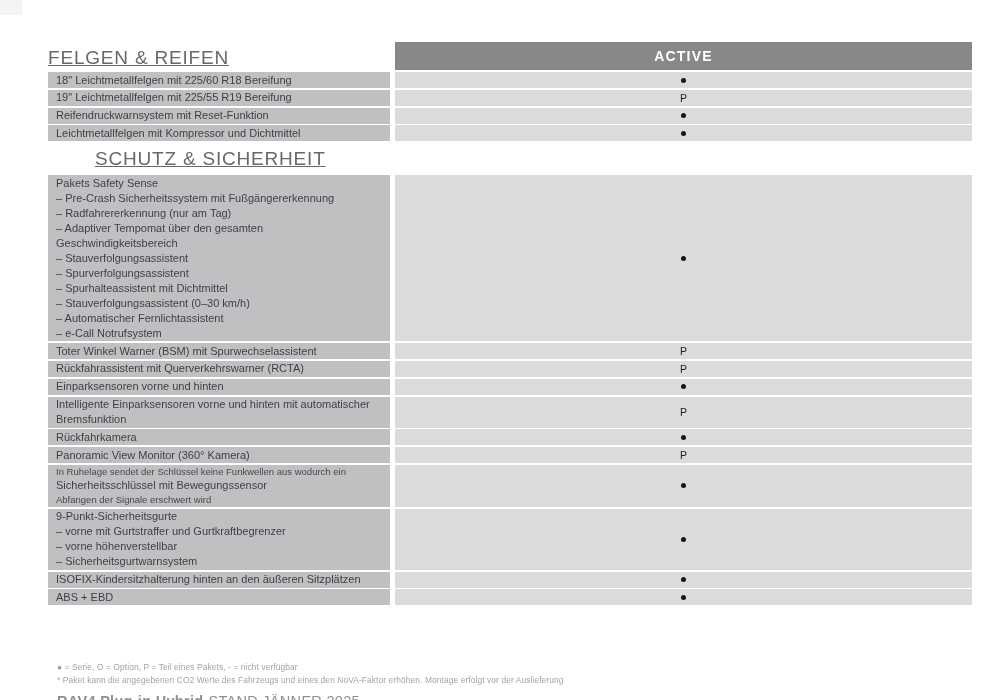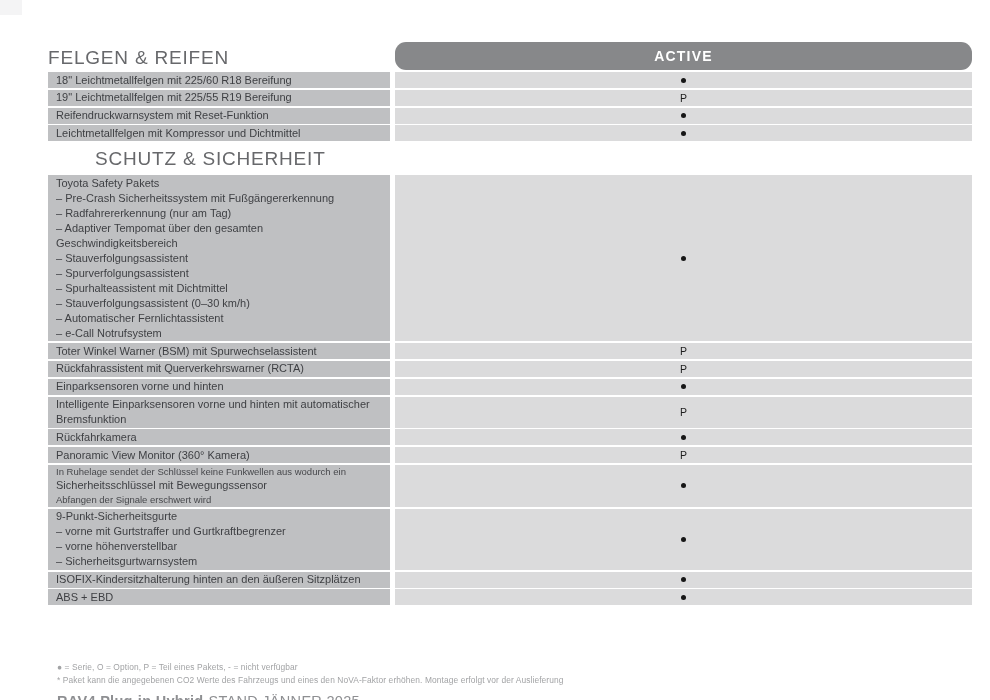--- a/index.html
+++ b/index.html
@@ -30,34 +30,34 @@
     display: flex;
     align-items: flex-end;
     padding-bottom: 1px;
     box-sizing: border-box;
   }
   .section-title {
     font-size: 19px;
     letter-spacing: 0.8px;
     color: #67686b;
     font-weight: normal;
+    text-decoration: underline;
   }
   .active-header {
     width: 577px;
     margin-left: 5px;
     height: 28px;
     background: #87888a;
     color: #ffffff;
     font-size: 14px;
     font-weight: bold;
     letter-spacing: 1.2px;
     display: flex;
     align-items: center;
     justify-content: center;
-    border-radius: 11px;
   }
   .rows { margin-top: 2px; }
   .row { display: flex; margin-bottom: 1.8px; }
   .cell-label {
     width: 334px;
     padding: 0.5px 0 0.5px 8px;
     background: #bfc0c2;
     color: #3e3f43;
   }
   .line { font-size: 11px; line-height: 15px; white-space: nowrap; }
@@ -146,21 +146,21 @@
         </div>
       </div>
 
     <div class="section2-title-block">
       <span class="section-title">SCHUTZ &amp; SICHERHEIT</span>
     </div>
 
     <div class="rows" id="rows-s1">
         <div class="row">
           <div class="cell-label">
-            <div class="line">Toyota Safety Pakets</div>
+            <div class="line">Pakets Safety Sense</div>
             <div class="line">– Pre-Crash Sicherheitssystem mit Fußgängererkennung</div>
             <div class="line">– Radfahrererkennung (nur am Tag)</div>
             <div class="line">– Adaptiver Tempomat über den gesamten</div>
             <div class="line">Geschwindigkeitsbereich</div>
             <div class="line">– Stauverfolgungsassistent</div>
             <div class="line">– Spurverfolgungsassistent</div>
             <div class="line">– Spurhalteassistent mit Dichtmittel</div>
             <div class="line">– Stauverfolgungsassistent (0–30 km/h)</div>
             <div class="line">– Automatischer Fernlichtassistent</div>
             <div class="line">– e-Call Notrufsystem</div>

